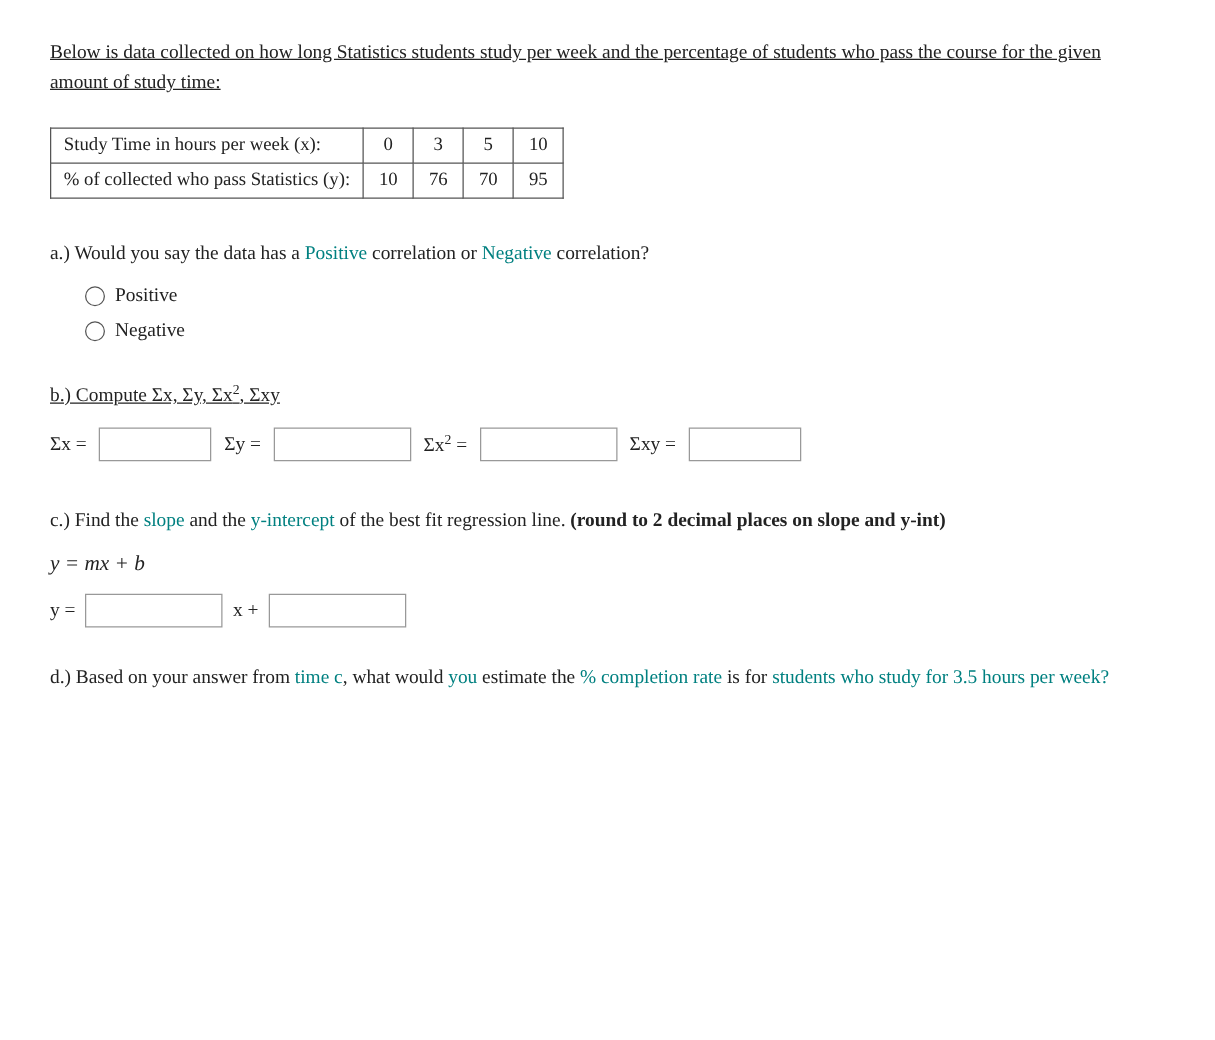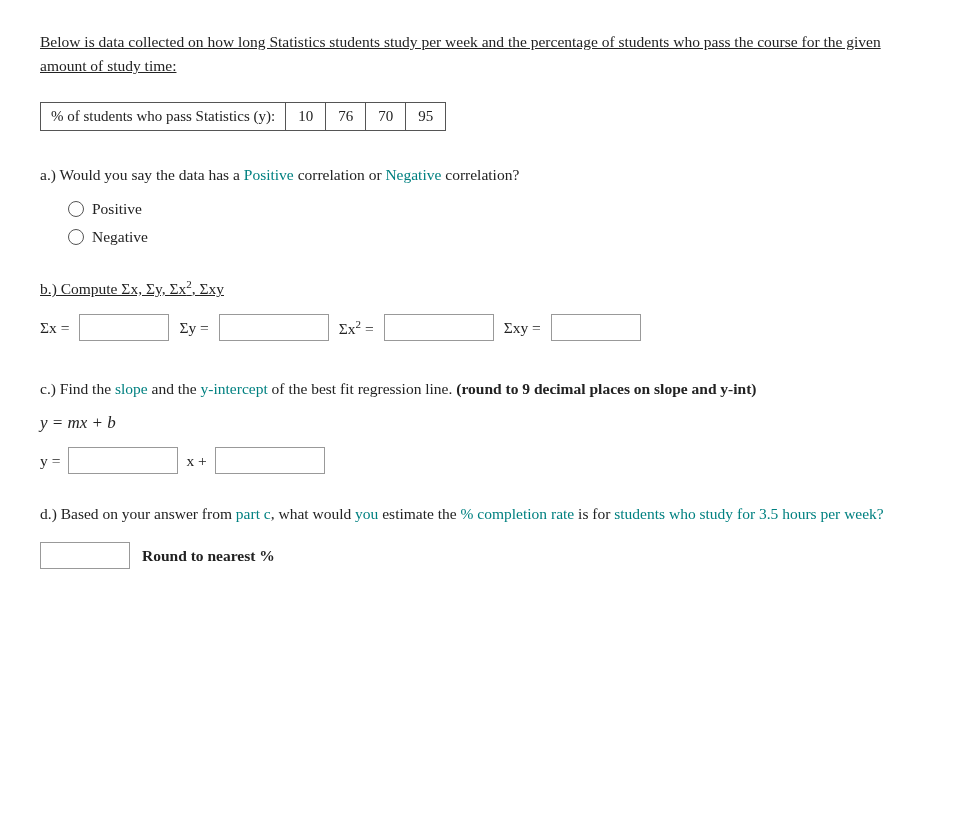--- a/index.html
+++ b/index.html
@@ -174,22 +174,29 @@
     .teal { color: #008080; }
     .bold { font-weight: bold; }
   </style>
 </head>
 <body>
 
 <p class="intro-text">Below is data collected on how long Statistics students study per week and the percentage of students who pass the course for the given amount of study time:</p>
 
 <table class="data-table">
   <tbody>
+      <tr>
+    <td class="label-cell">Study Time in hours per week (x):</td>
+    <td>0</td>
+    <td>3</td>
+    <td>5</td>
+    <td>10</td>
+  </tr>
   <tr>
-    <td class="label-cell">% of students who pass Statistics (y):</td>
+    <td class="label-cell">% of collected who pass Statistics (y):</td>
     <td>10</td>
     <td>76</td>
     <td>70</td>
     <td>95</td>
   </tr>
 </tbody>
   </table>
 
 <div class="section-label">
   <span>a.) Would you say the data has a <span class="teal">Positive</span> correlation or <span class="teal">Negative</span> correlation?</span>
@@ -221,35 +228,31 @@
     <span class="eq-label sigma-expr">Σx<sup>2</sup> =</span>
     <input type="text" class="text-input" style="">
 
     <span class="eq-label sigma-expr">Σxy =</span>
     <input type="text" class="text-input-small" style="">
   </div>
 </div>
 
 <div class="slope-section">
   <div class="slope-title">
-    c.) Find the <span class="teal">slope</span> and the <span class="teal">y-intercept</span> of the best fit regression line. <span class="bold">(round to 9 decimal places on slope and y-int)</span>
+    c.) Find the <span class="teal">slope</span> and the <span class="teal">y-intercept</span> of the best fit regression line. <span class="bold">(round to 2 decimal places on slope and y-int)</span>
   </div>
 
   <div class="formula-line">y = mx + b</div>
 
   <div class="slope-inputs">
     <span>y =</span>
     <input type="text" class="text-input" style="">
     <span>x +</span>
     <input type="text" class="text-input" style="">
   </div>
 </div>
 
 <div class="part-d-section">
   <div class="part-d-title">
-    d.) Based on your answer from <span class="teal">part c</span>, what would <span class="teal">you</span> estimate the <span class="teal">% completion rate</span> is for <span class="teal">students who study for 3.5 hours per week?</span>
-  </div>
-
-  <div class="part-d-inputs">
-    <input type="text" class="text-input-small" style="">
-    <span class="bold">Round to nearest %</span>
-  </div>
+    d.) Based on your answer from <span class="teal">time c</span>, what would <span class="teal">you</span> estimate the <span class="teal">% completion rate</span> is for <span class="teal">students who study for 3.5 hours per week?</span>
+  </div>
+
 </div>
 
 </body></html>

